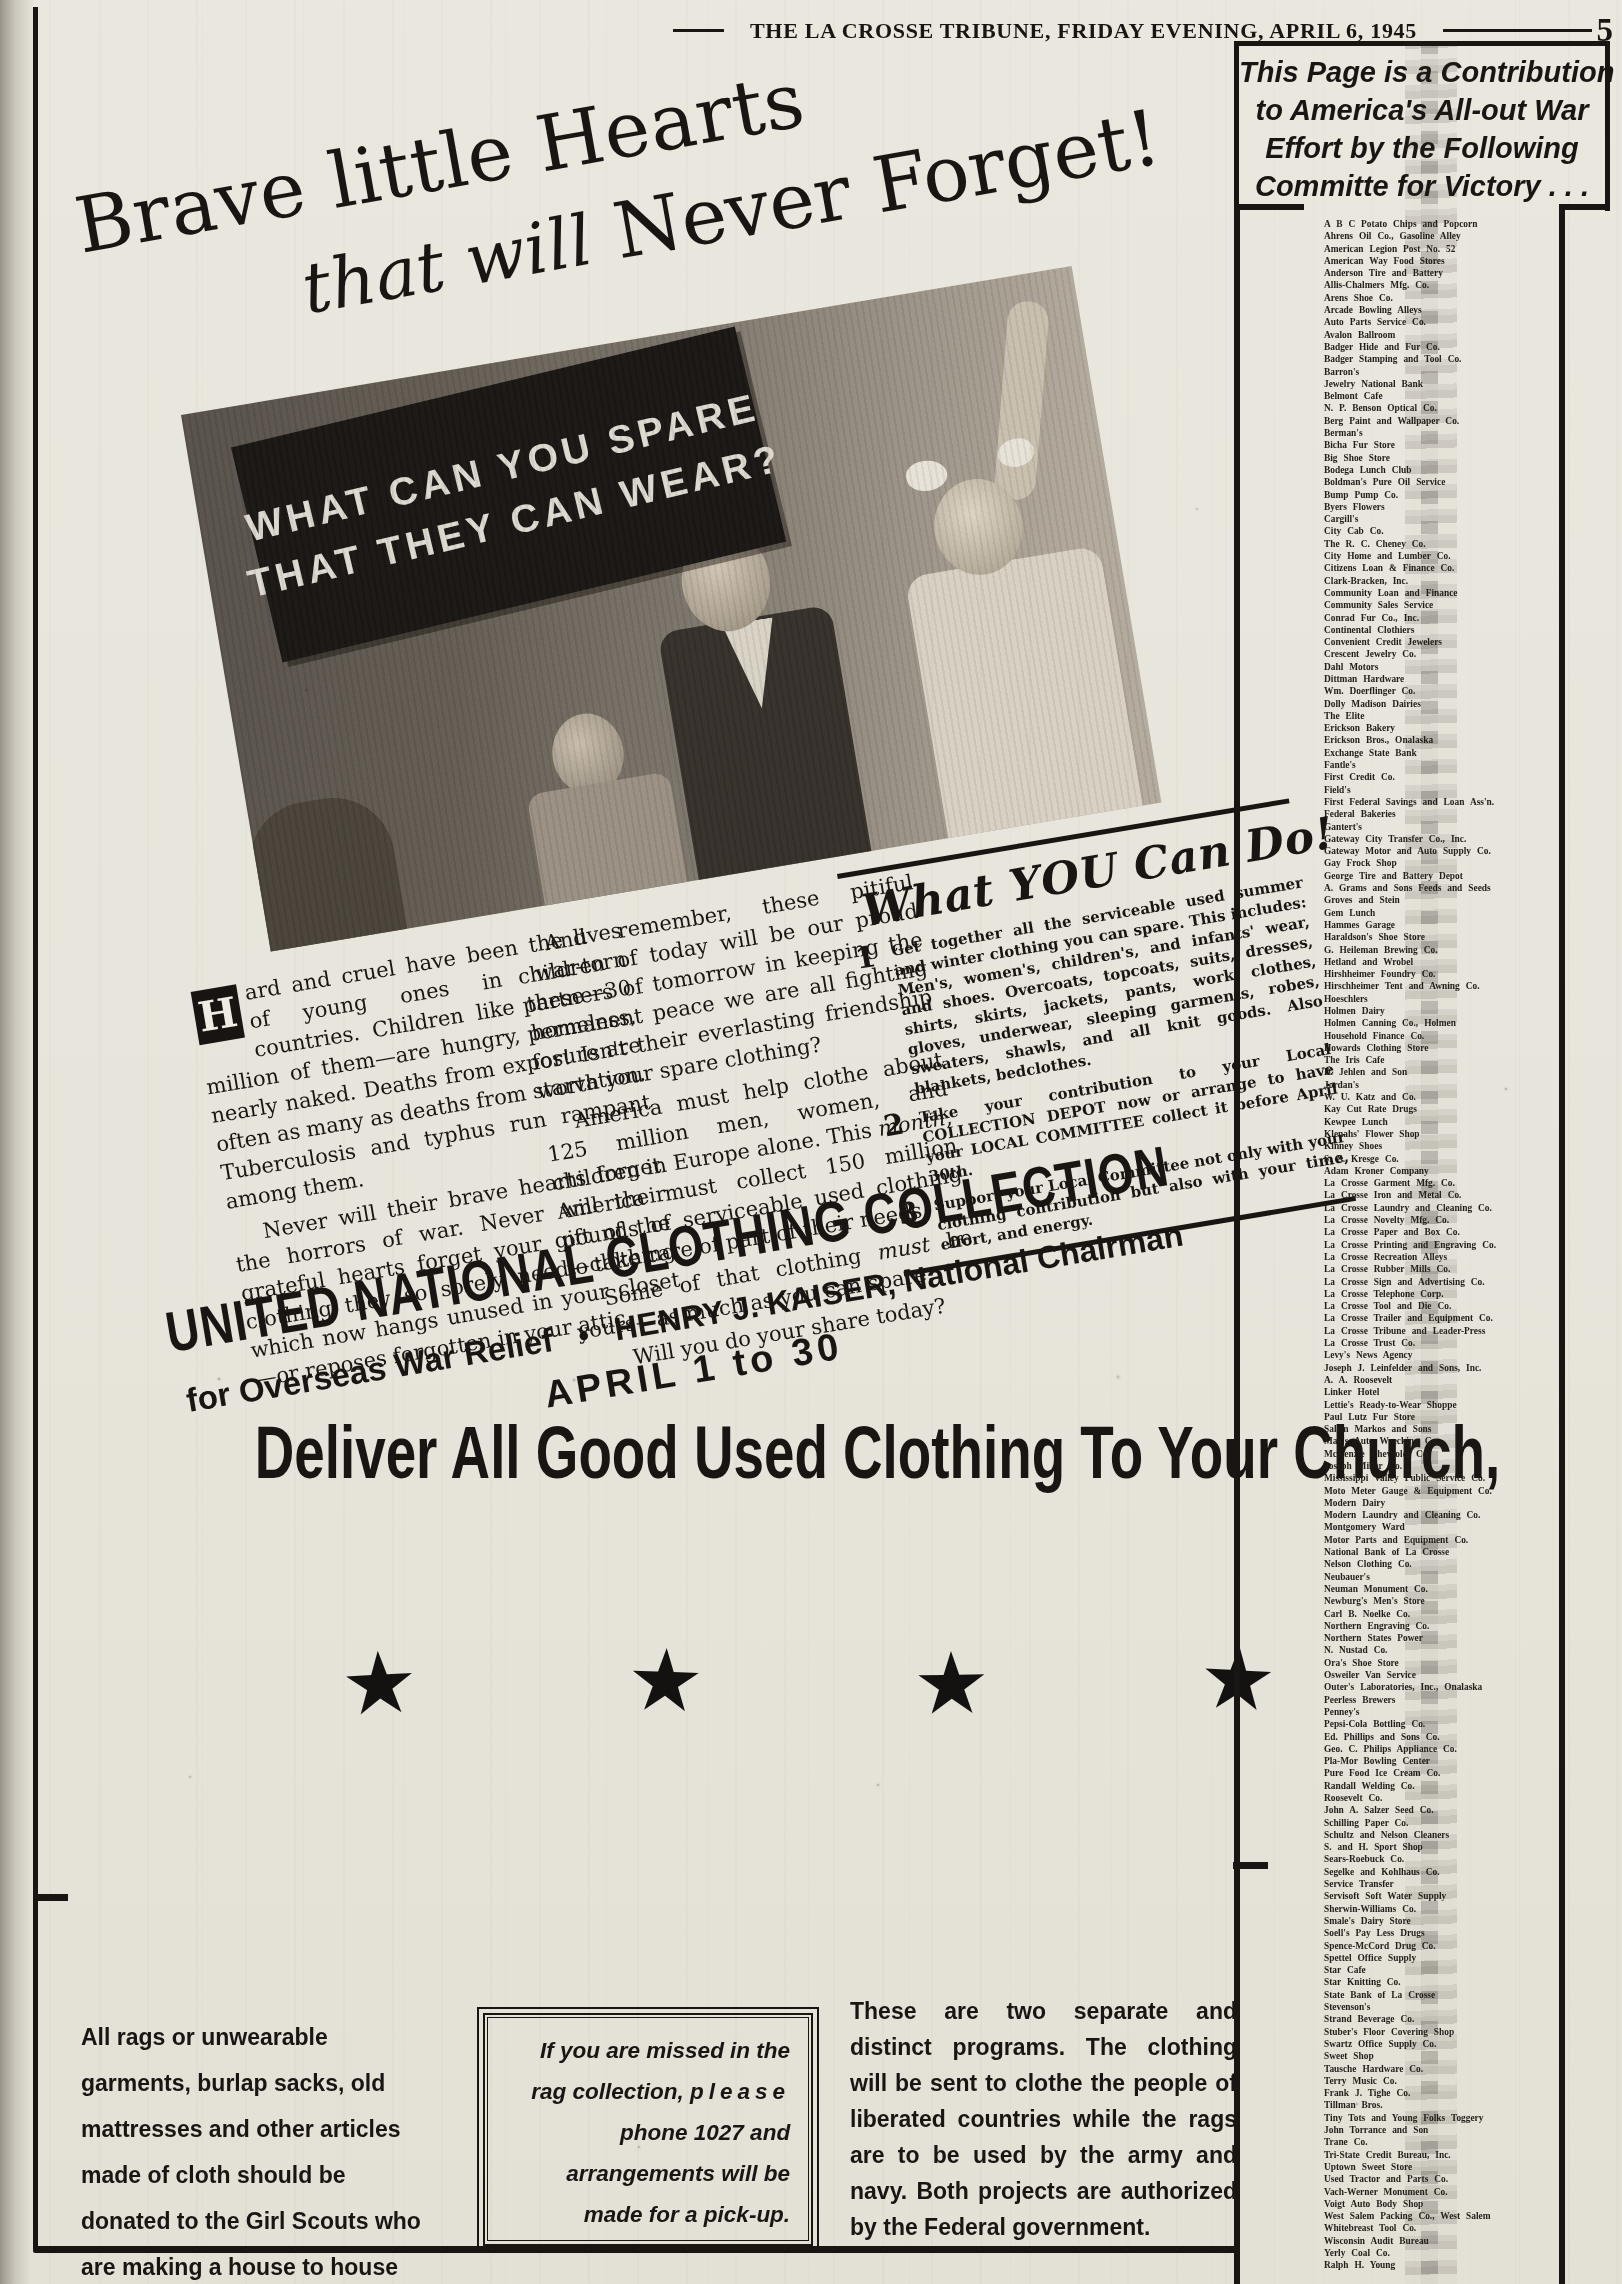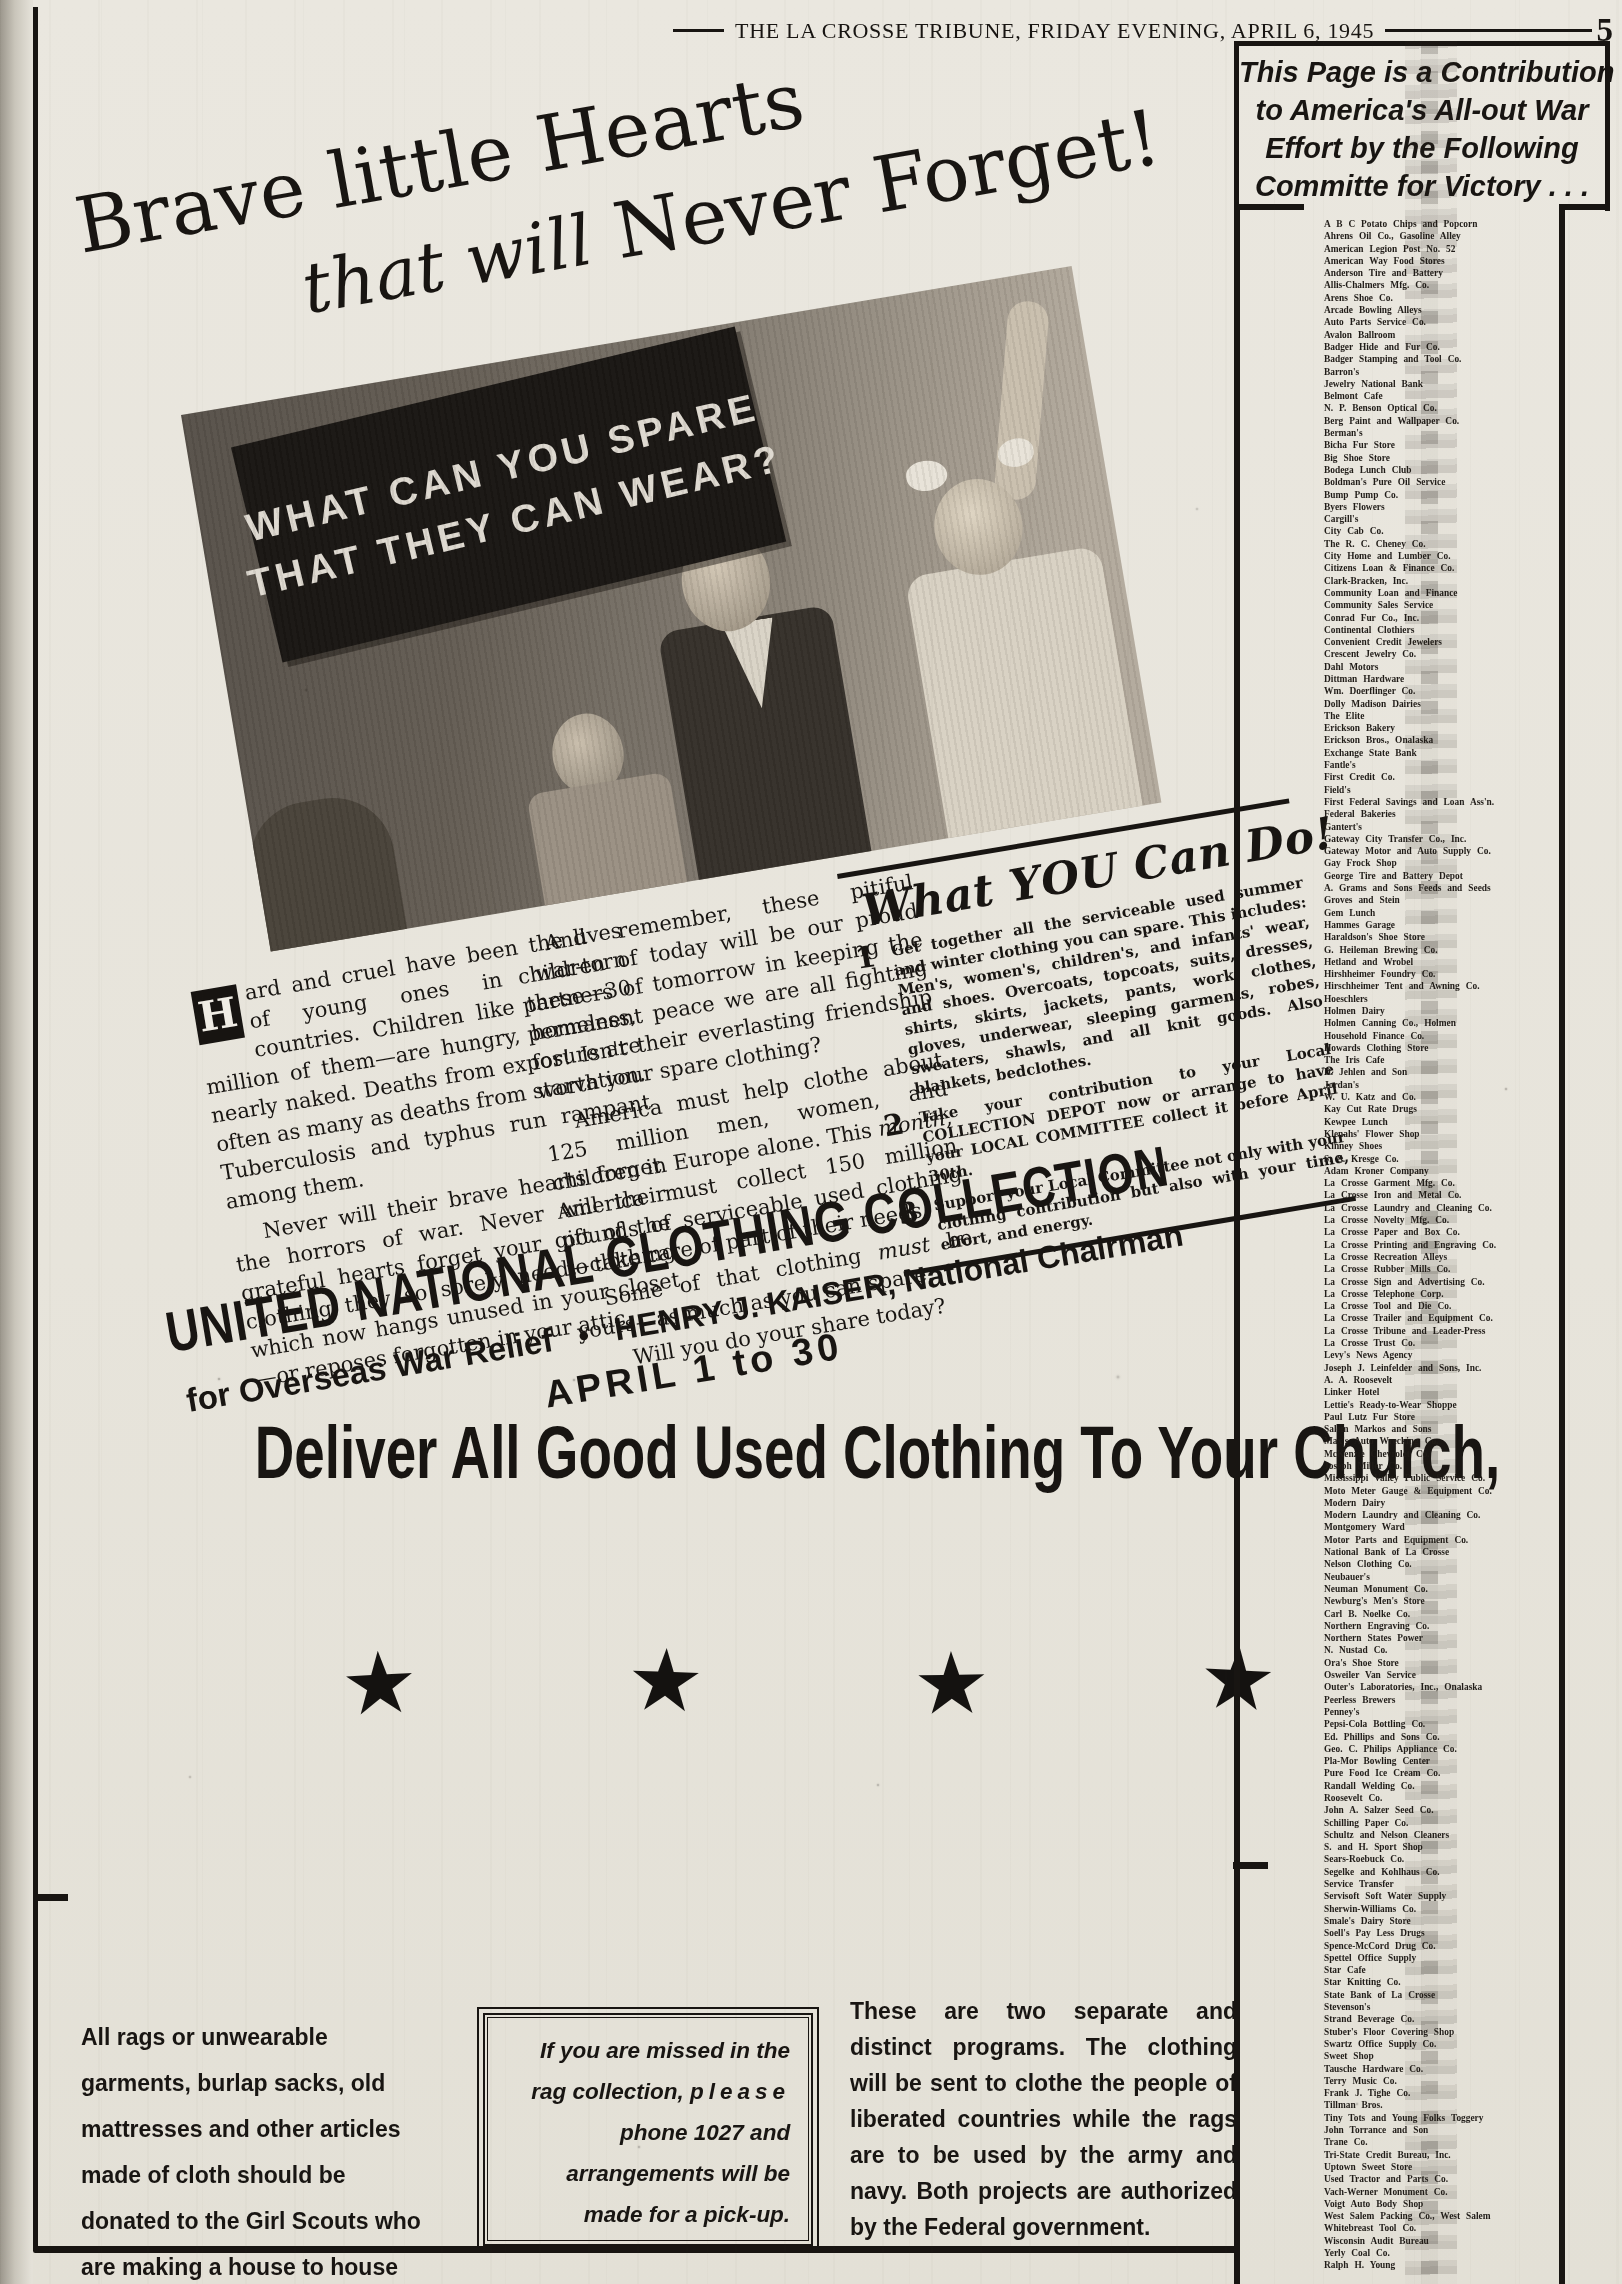--- a/index.html
+++ b/index.html
@@ -8,21 +8,21 @@
         font-family:"Liberation Sans",sans-serif;color:#181512;}
   .abs{position:absolute;}
   .nopt{pointer-events:none;}
   
   .edge-left{left:0;top:0;width:33px;height:2284px;background:linear-gradient(90deg,#9b968c,#c9c5ba 45%,#e4e1d8 95%);}
   .border-left{left:33px;top:7.3px;width:5px;height:2242px;background:#181512;}
   .rule-bottom-main{left:33px;top:2246px;width:1205px;height:7.3px;background:#181512;border-radius:0 0 4.4px 2.2px;}
   
   .masthead{left:673px;top:11.6px;width:940px;height:38px;display:flex;align-items:center;}
   .mh-dash{width:51px;height:3.6px;background:#181512;}
-  .mh-title{font-family:"Liberation Serif",serif;font-weight:normal;font-size:22px;letter-spacing:0.7px;margin:0 11px;white-space:nowrap;}
+  .mh-title{font-family:"Liberation Serif",serif;font-weight:bold;font-size:22px;letter-spacing:0.7px;margin:0 26px;white-space:nowrap;}
   .mh-line{flex:1;height:3.6px;background:#181512;}
   .mh-page{font-family:"Liberation Serif",serif;font-weight:bold;font-size:33px;margin-left:4.4px;}
   
   .sb-header-box{left:1234px;top:41px;width:376px;height:170px;border:5.8px solid #181512;border-bottom:none;box-sizing:border-box;text-align:center;padding-top:7.3px;}
   .sb-h-line{font-weight:bold;font-style:italic;font-size:29px;line-height:38px;white-space:nowrap;}
   .sb-seg-l{left:1234px;top:204px;width:70px;height:5.8px;background:#181512;}
   .sb-seg-r{left:1559px;top:204px;width:51px;height:5.8px;background:#181512;}
   .sb-left-border{left:1234px;top:204px;width:5.8px;height:2080px;background:#181512;}
   .sb-right-border{left:1559px;top:204px;width:5.8px;height:2080px;background:#181512;}
   .sb-list{left:1324px;top:218px;width:239px;height:2061px;font-family:"Liberation Serif",serif;font-weight:bold;font-size:9.4px;line-height:12.3px;word-spacing:3.6px;white-space:nowrap;color:#201c18;}

